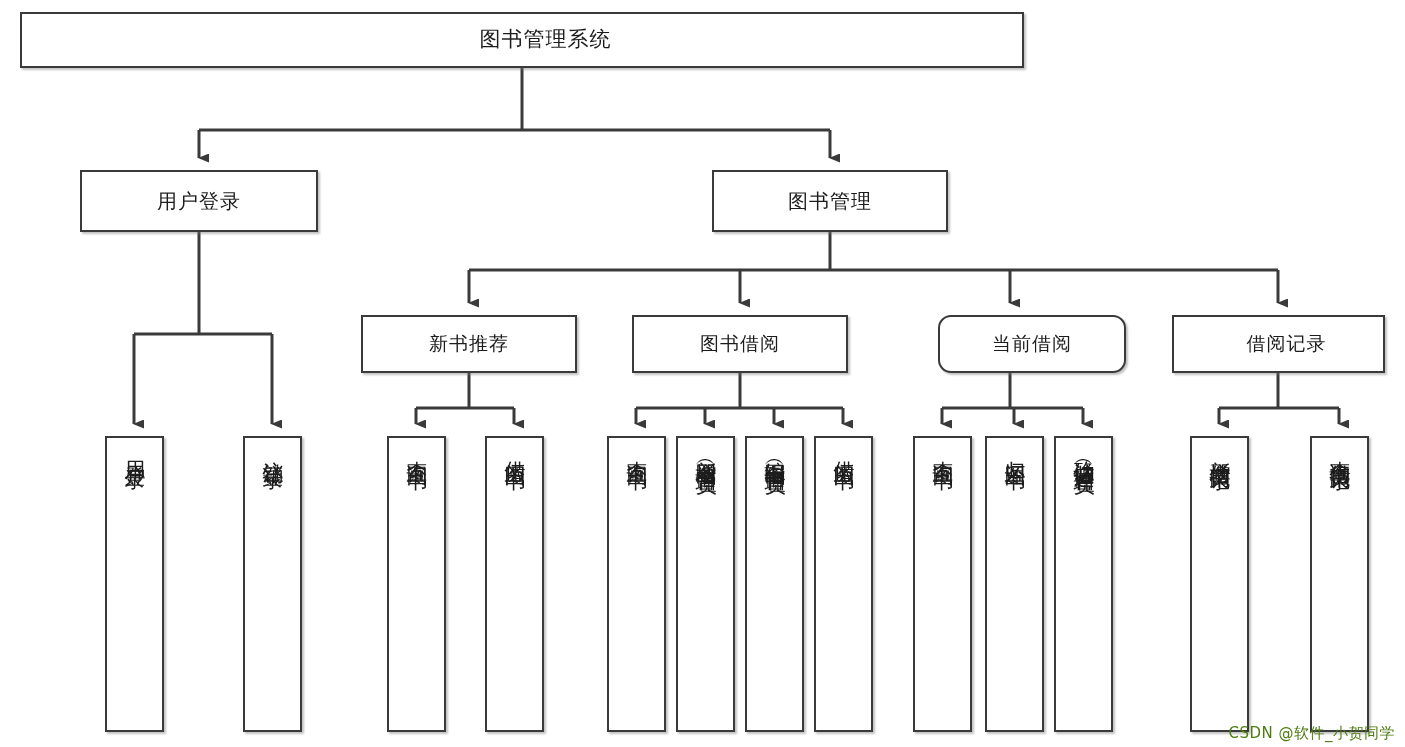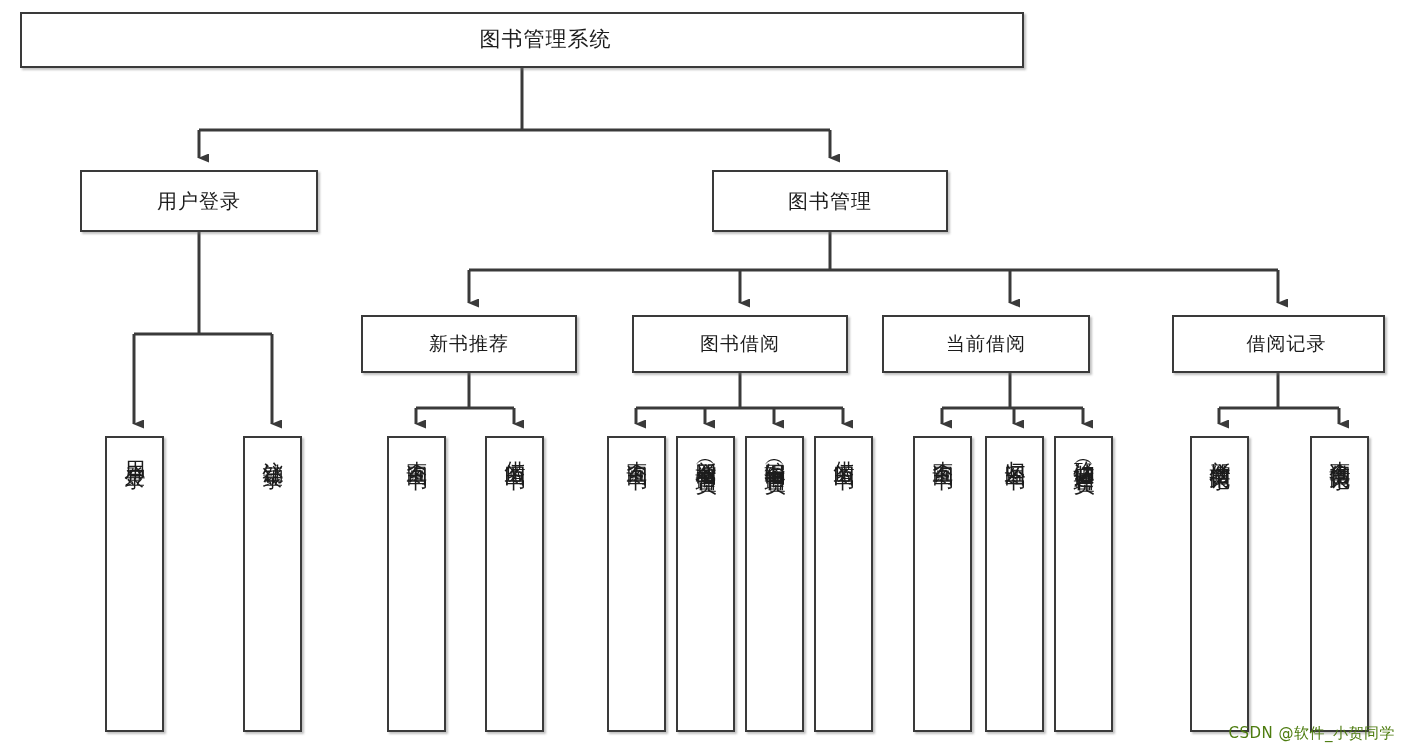--- a/index.html
+++ b/index.html
@@ -137,21 +137,21 @@
   <div class="node level3" style="left:361px; top:315px; width:216px; height:58px;">
     <span class="node-label">新书推荐</span>
   </div>
 
   <div class="node level2" style="left:712px; top:170px; width:236px; height:62px;">
     <span class="node-label">图书管理</span>
   </div>
   <div class="node level3" style="left:632px; top:315px; width:216px; height:58px;">
     <span class="node-label">图书借阅</span>
   </div>
-  <div class="node level3" style="left:882px; top:315px; width:208px; height:58px;">
+  <div class="node level3" style="left:938px; top:315px; width:188px; height:58px;border-radius:13px;">
     <span class="node-label">当前借阅</span>
   </div>
   <div class="node level3" style="left:1172px; top:315px; width:213px; height:58px;padding-left:16px;">
     <span class="node-label">借阅记录</span>
   </div>
 
   <div class="node leaf" style="left:105px; top:436px; width:59px; height:296px;">
     <span class="node-label">用户登录</span>
   </div>
   <div class="node leaf" style="left:243px; top:436px; width:59px; height:296px;">

